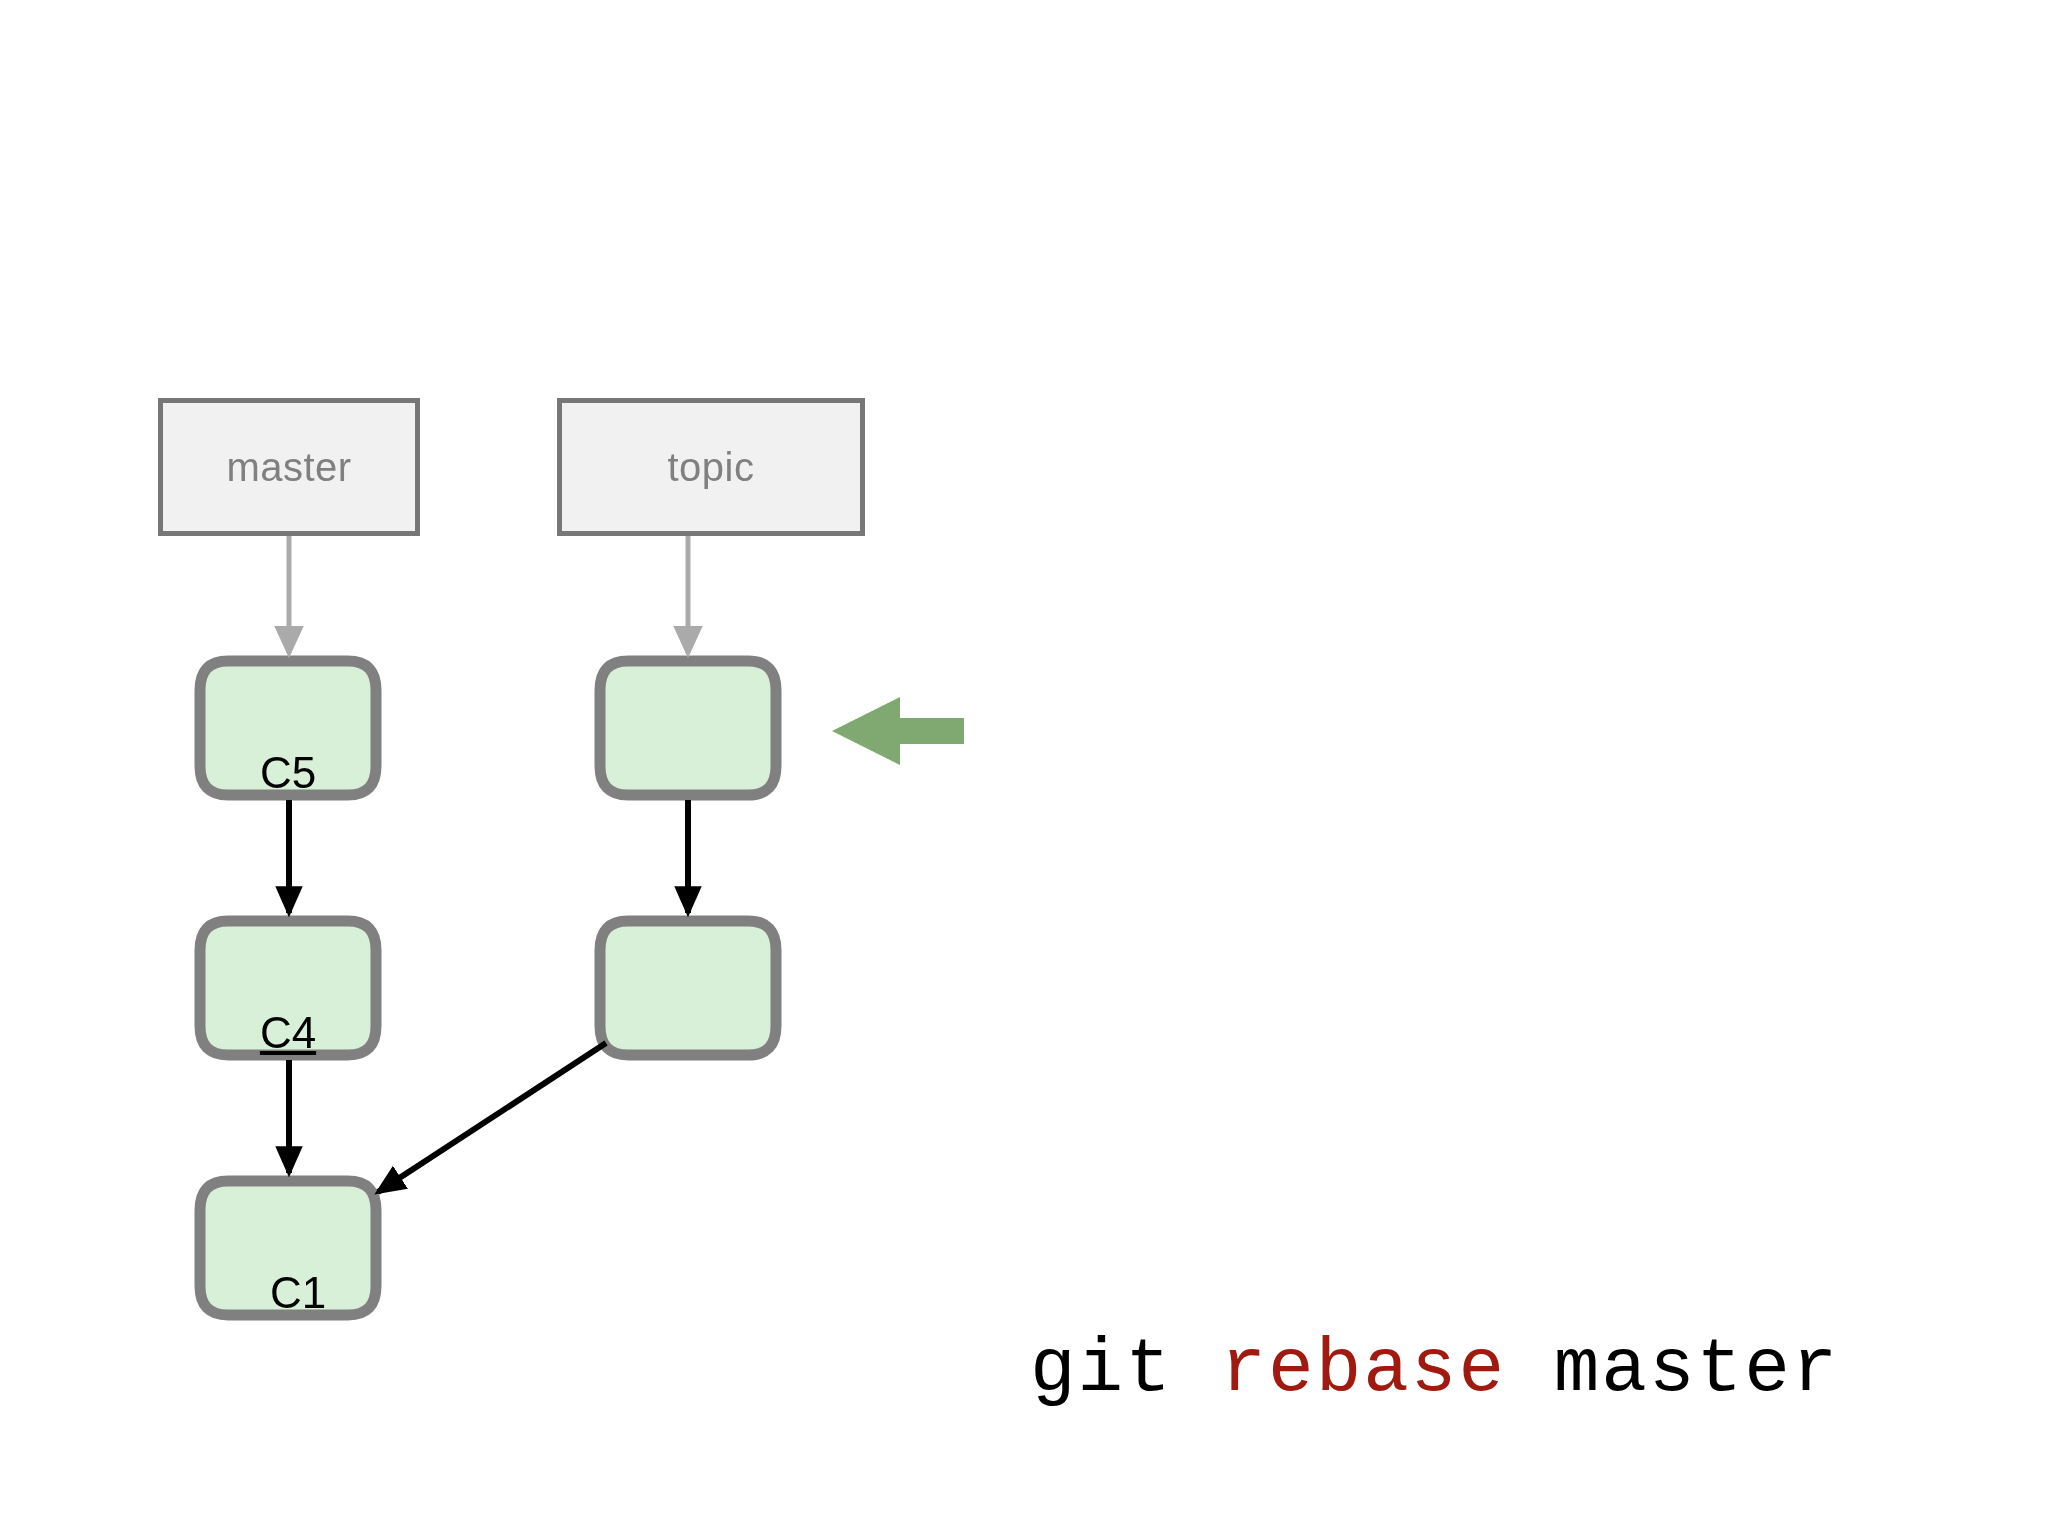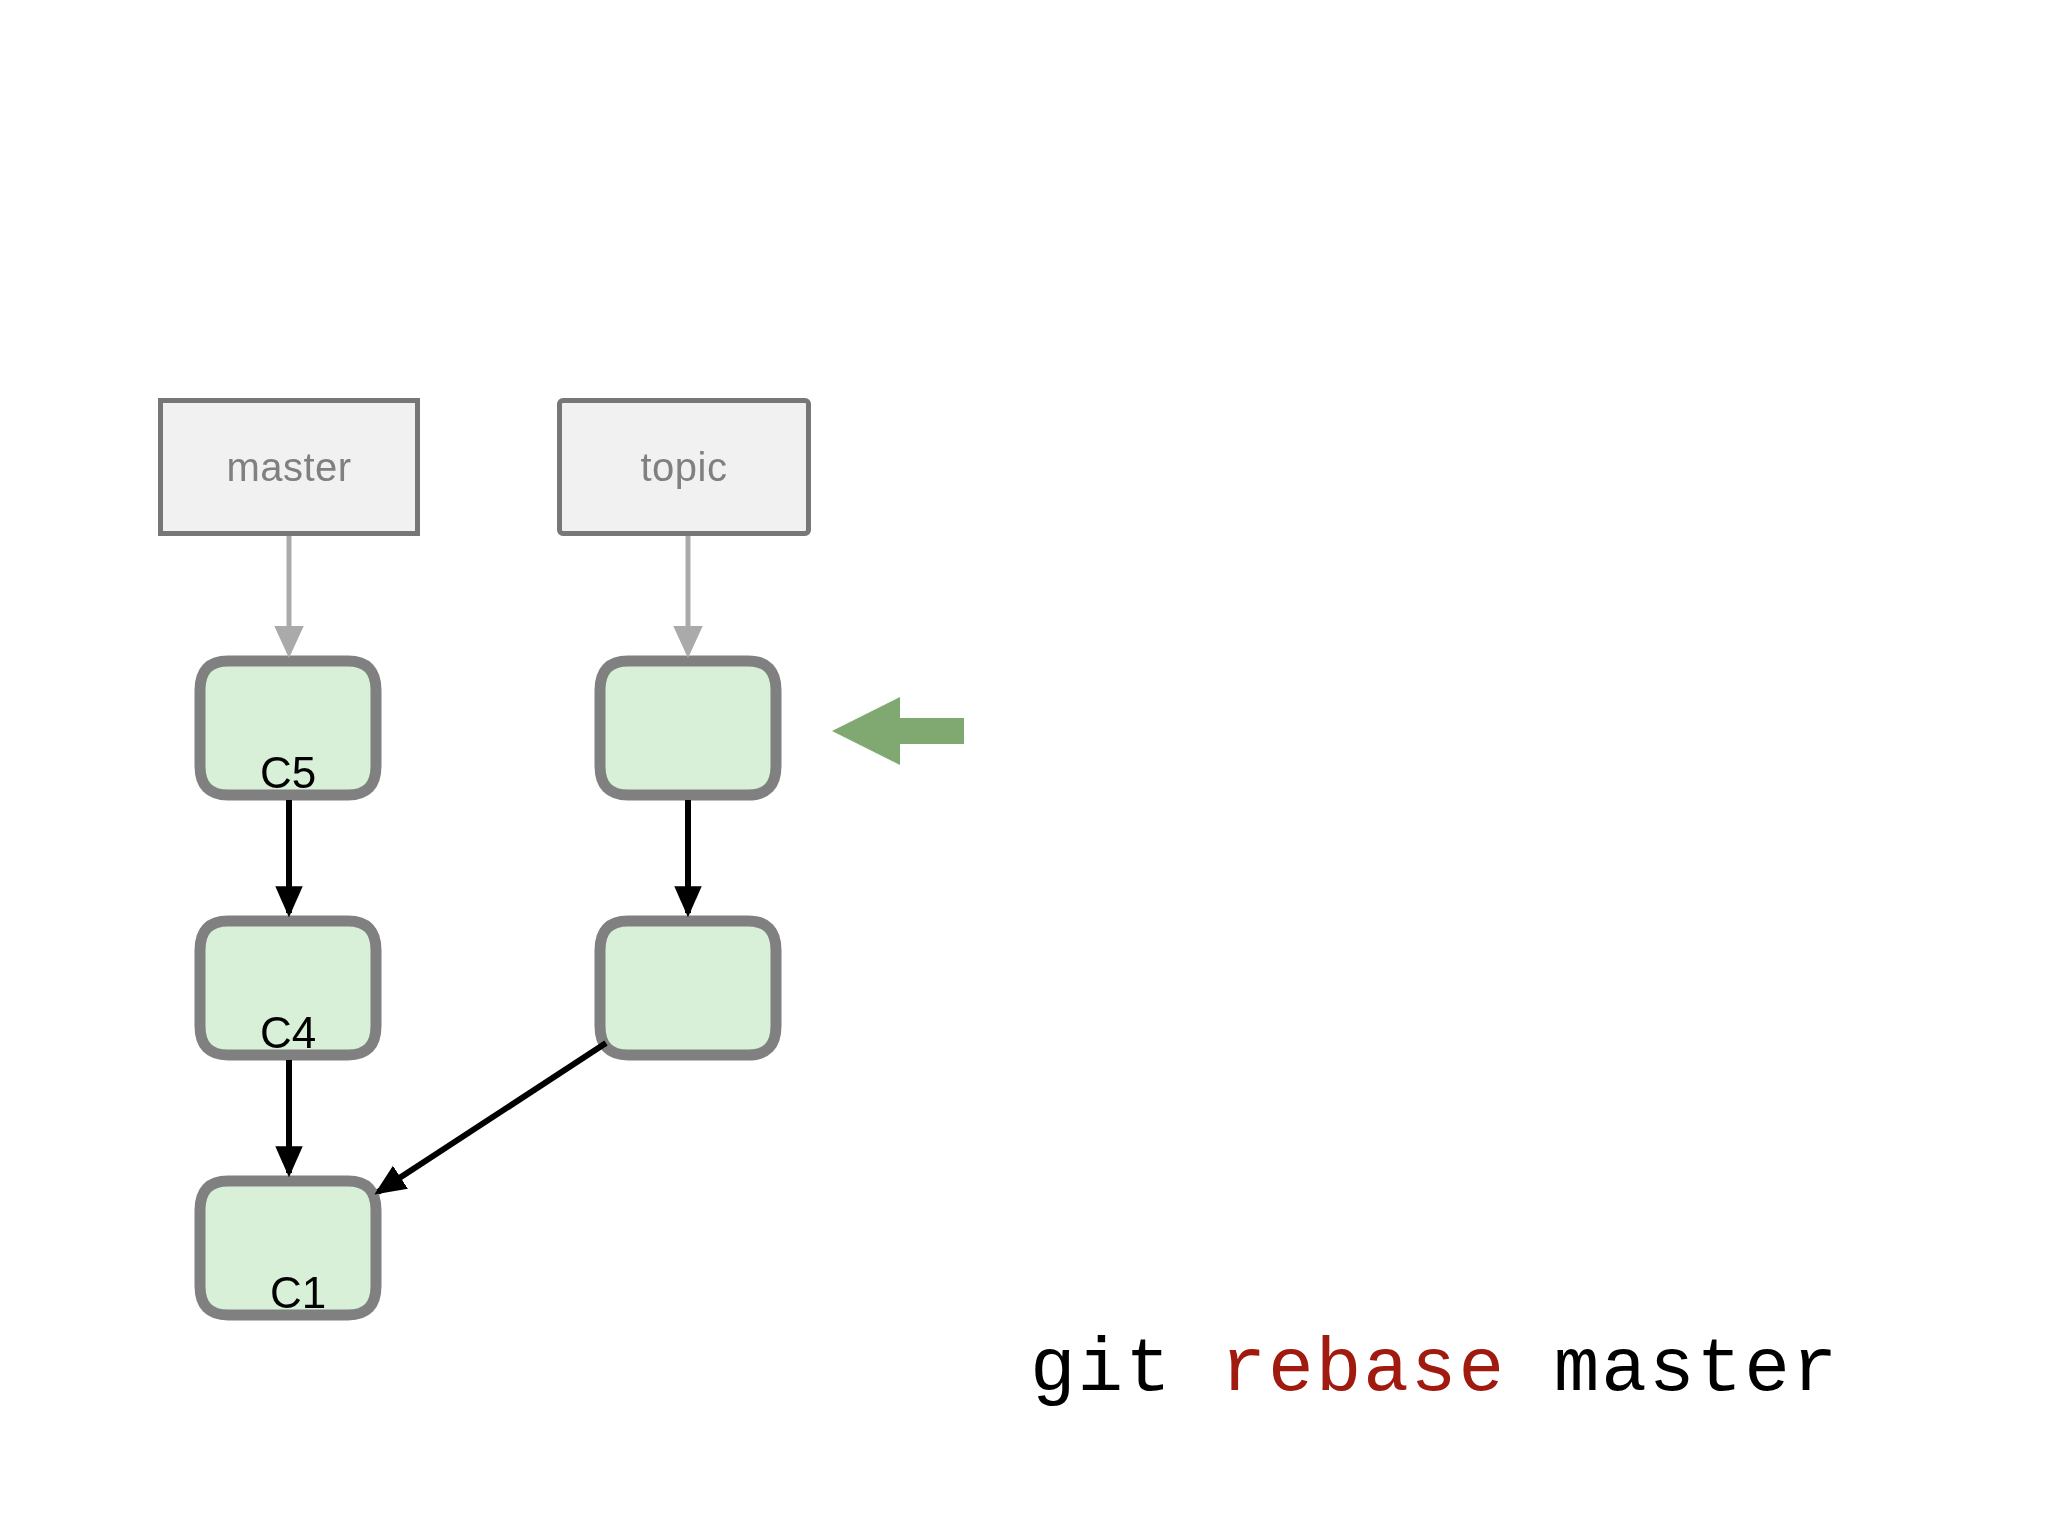--- a/index.html
+++ b/index.html
@@ -159,30 +159,30 @@
                L 964 744
                L 900 744
                L 900 765 Z" fill="#7fa970"></path>
     </g>
   </svg>
 
   <div class="branch-box" style="left:158px; top:398px; width:262px; height:138px;">
     <span class="branch-box-label">master</span>
   </div>
 
-  <div class="branch-box" style="left:557px; top:398px; width:254px; height:138px;border-radius:6px;">
+  <div class="branch-box" style="left:557px; top:398px; width:308px; height:138px;">
     <span class="branch-box-label">topic</span>
   </div>
 
   <div class="commit-node" style="left:200px; top:658px; width:176px; height:140px;">
     <span class="commit-node-label">C5</span>
   </div>
 
 
-  <div class="commit-node" style="left:200px; top:918px; width:176px; height:140px;">
+  <div class="commit-node" style="left:200px; top:918px; width:176px; height:140px;text-decoration:underline;">
     <span class="commit-node-label">C4</span>
   </div>
 
 
   <div class="commit-node" style="left:210px; top:1178px; width:176px; height:140px;">
     <span class="commit-node-label">C1</span>
   </div>
 
   <div class="command-line" style="left:1030px; top:1327px;"><span class="cmd-plain">git </span><span class="cmd-accent">rebase</span><span class="cmd-plain"> master</span></div>
 

